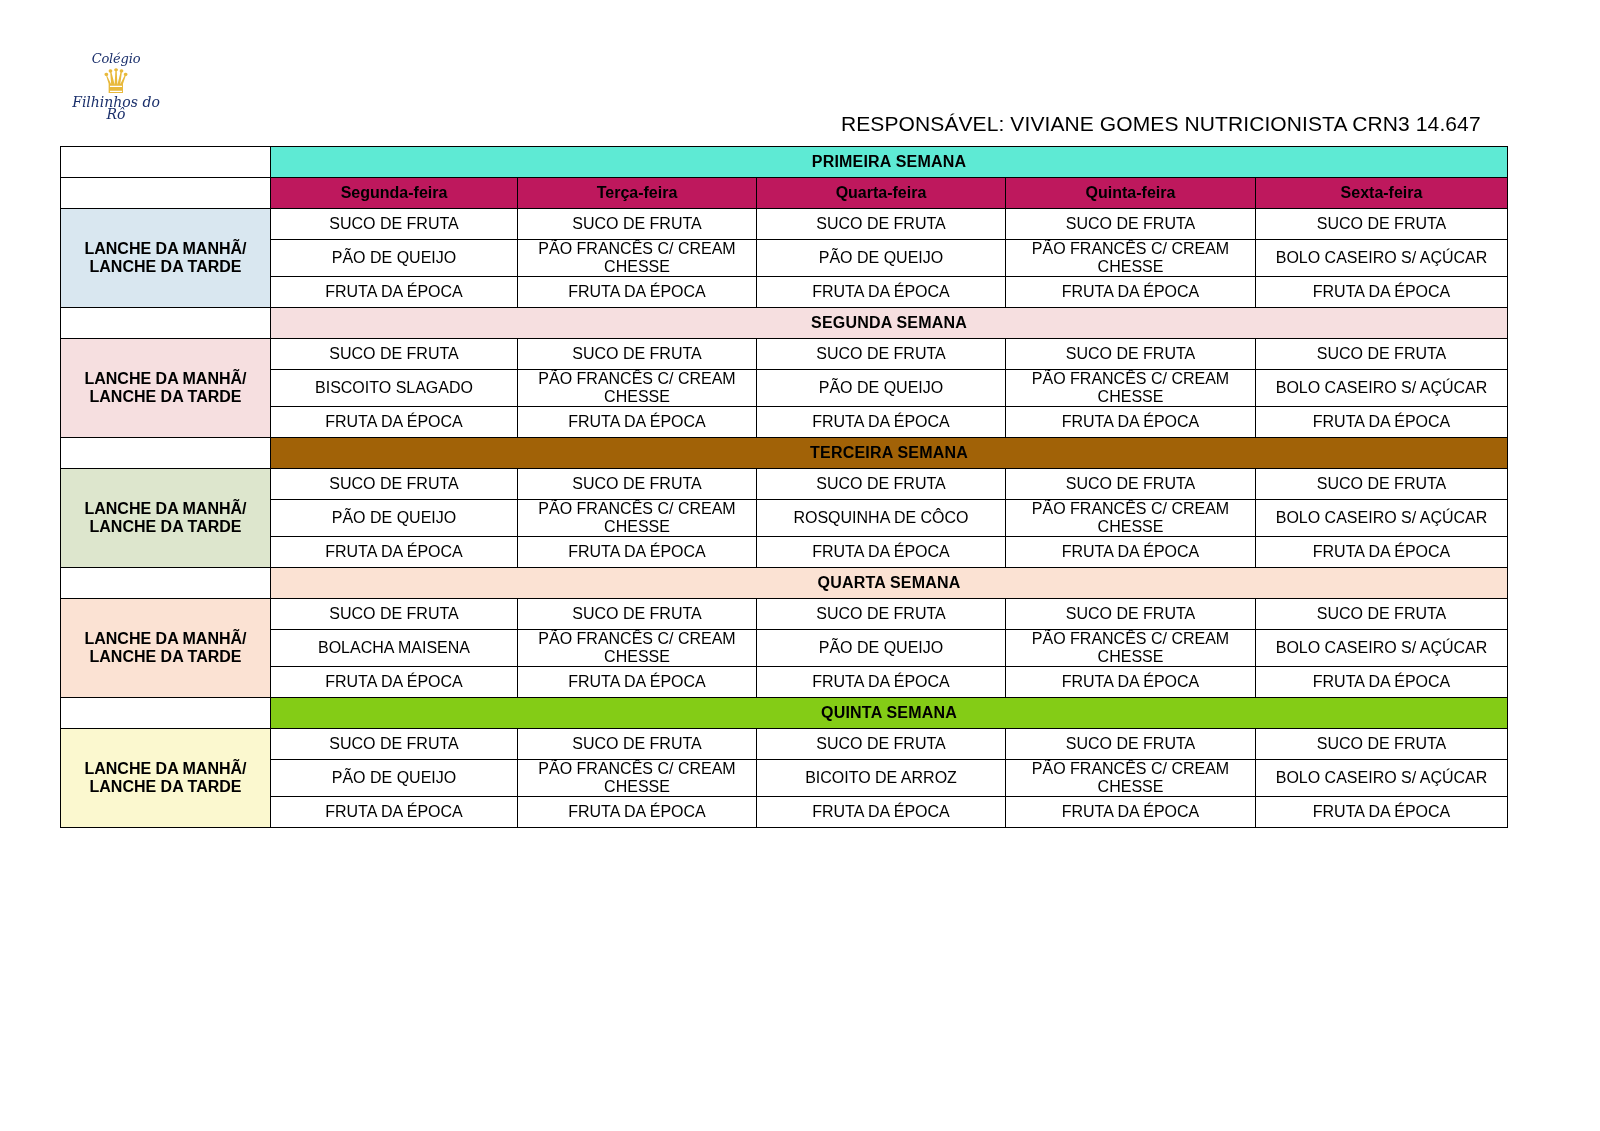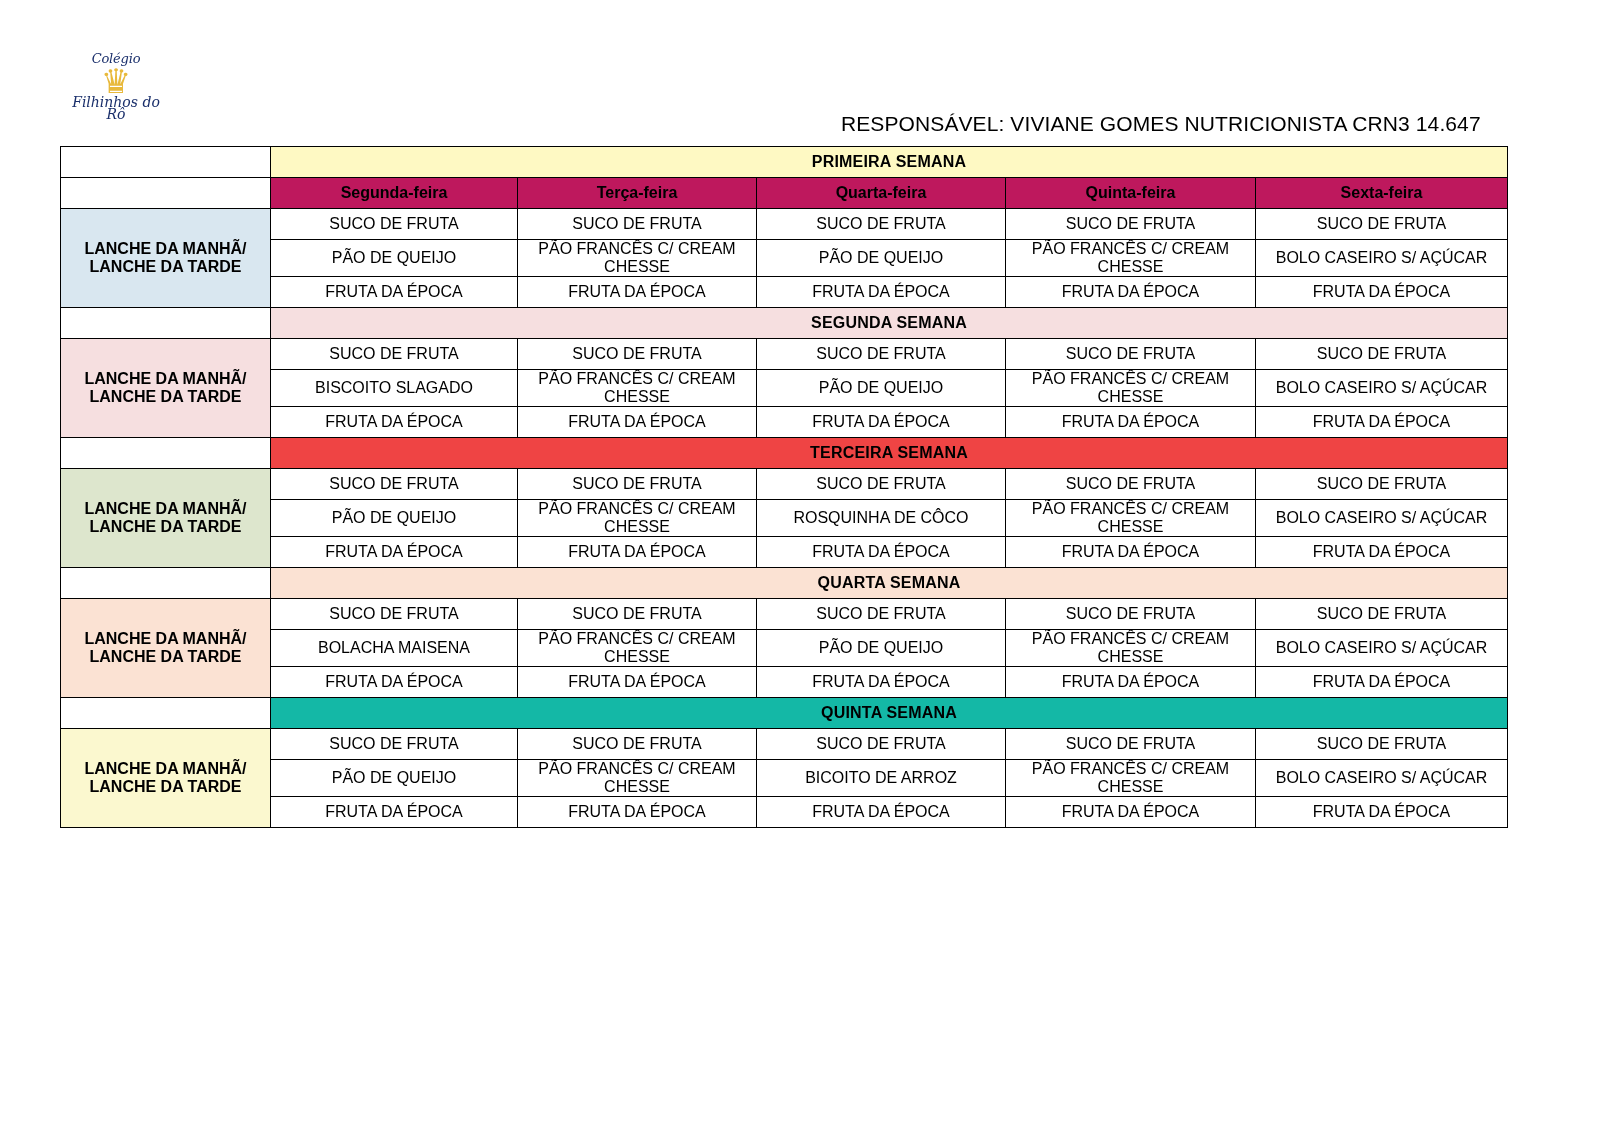--- a/index.html
+++ b/index.html
@@ -146,21 +146,21 @@
       <col class="c0">
         <col class="c1">
         <col class="c2">
         <col class="c3">
         <col class="c4">
         <col class="c5">
     </colgroup>
     <tbody>
         <tr>
           <td class="blank">&nbsp;</td>
-          <td class="week-banner" colspan="5" style="background: #fef9c3; margin-top: 20px;">PRIMEIRA SEMANA</td>
+          <td class="week-banner" colspan="5" style="background: #5eead4; margin-top: 20px;">PRIMEIRA SEMANA</td>
         </tr>
         <tr>
           <td class="blank">&nbsp;</td>
           <td class="dayhead">Segunda-feira</td>
           <td class="dayhead">Terça-feira</td>
           <td class="dayhead">Quarta-feira</td>
           <td class="dayhead">Quinta-feira</td>
           <td class="dayhead">Sexta-feira</td>
         </tr>
         <tr>
@@ -212,21 +212,21 @@
         </tr>
         <tr>
           <td class="item cellwhite">FRUTA DA ÉPOCA</td>
           <td class="item cellwhite">FRUTA DA ÉPOCA</td>
           <td class="item cellwhite">FRUTA DA ÉPOCA</td>
           <td class="item cellwhite">FRUTA DA ÉPOCA</td>
           <td class="item cellwhite">FRUTA DA ÉPOCA</td>
         </tr>
         <tr>
           <td class="blank">&nbsp;</td>
-          <td class="week-banner" colspan="5" style="background: #ef4444;">TERCEIRA SEMANA</td>
+          <td class="week-banner" colspan="5" style="background: #a16207;">TERCEIRA SEMANA</td>
         </tr>
         <tr>
           <td class="rowlabel" rowspan="3" style="background: rgb(221, 230, 205);">
             <div>LANCHE DA MANHÃ/</div>
             <div>LANCHE DA TARDE</div>
           </td>
           <td class="item cellwhite">SUCO DE FRUTA</td>
           <td class="item cellwhite">SUCO DE FRUTA</td>
           <td class="item cellwhite">SUCO DE FRUTA</td>
           <td class="item cellwhite">SUCO DE FRUTA</td>
@@ -270,21 +270,21 @@
         </tr>
         <tr>
           <td class="item cellwhite">FRUTA DA ÉPOCA</td>
           <td class="item cellwhite">FRUTA DA ÉPOCA</td>
           <td class="item cellwhite">FRUTA DA ÉPOCA</td>
           <td class="item cellwhite">FRUTA DA ÉPOCA</td>
           <td class="item cellwhite">FRUTA DA ÉPOCA</td>
         </tr>
         <tr>
           <td class="blank">&nbsp;</td>
-          <td class="week-banner" colspan="5" style="background: #14b8a6;">QUINTA SEMANA</td>
+          <td class="week-banner" colspan="5" style="background: #84cc16;">QUINTA SEMANA</td>
         </tr>
         <tr>
           <td class="rowlabel" rowspan="3" style="background: rgb(251, 248, 207);">
             <div>LANCHE DA MANHÃ/</div>
             <div>LANCHE DA TARDE</div>
           </td>
           <td class="item cellwhite">SUCO DE FRUTA</td>
           <td class="item cellwhite">SUCO DE FRUTA</td>
           <td class="item cellwhite">SUCO DE FRUTA</td>
           <td class="item cellwhite">SUCO DE FRUTA</td>

